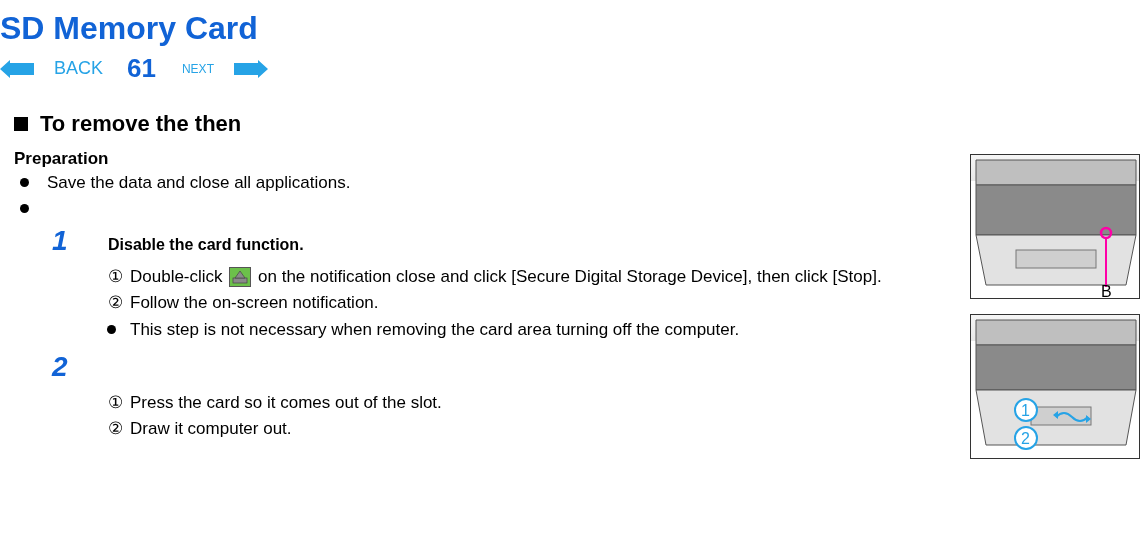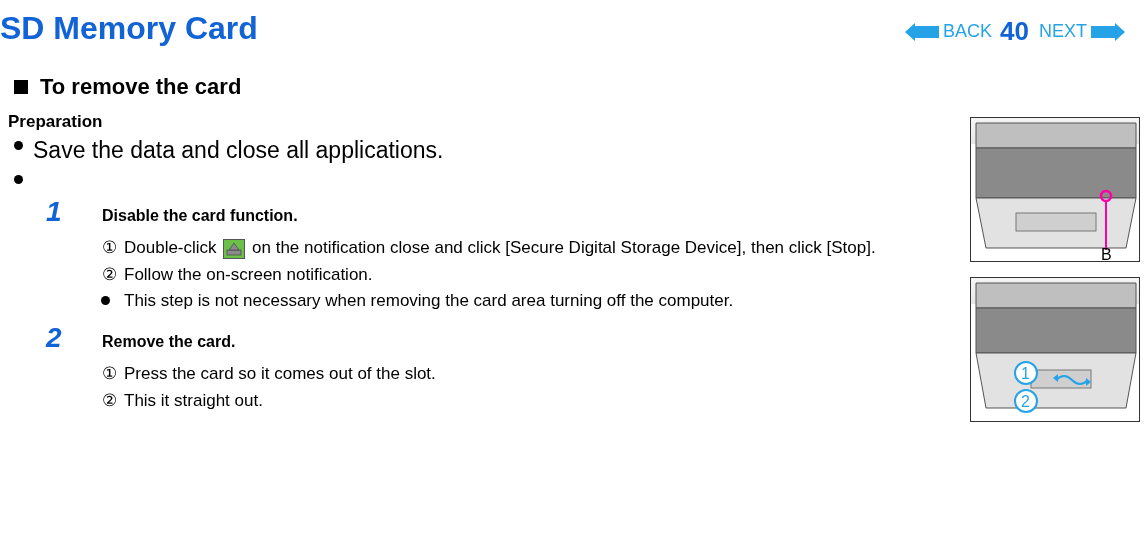--- a/index.html
+++ b/index.html
@@ -9,31 +9,32 @@
       width: 1145px;
       height: 536px;
       position: relative;
       overflow: hidden;
     }
     .header {
       display: flex;
       align-items: flex-start;
       justify-content: space-between;
       padding: 10px 0 25px 0;
+      flex-direction: column;
     }
     .title {
       color: #1163d6;
       font-size: 32px;
       font-weight: bold;
       padding-left: 0;
     }
     .nav {
       display: flex;
       align-items: center;
-      gap: 0;
+      gap: 16px;
       padding-right: 20px;
       margin-top: 6px;
     }
     .nav-arrow-left, .nav-arrow-right {
       display: inline-flex;
       align-items: center;
       justify-content: center;
     }
     .nav .back {
       color: #26a3e6;
@@ -42,21 +43,21 @@
       margin-left: 4px;
       margin-right: 8px;
     }
     .nav .pagenum {
       color: #1163d6;
       font-size: 26px;
       font-weight: bold;
     }
     .nav .next {
       color: #26a3e6;
-      font-size: 18px;
+      font-size: 12px;
       font-weight: normal;
       margin-left: 10px;
       margin-right: 4px;
     }
     .section-heading {
       display: flex;
       align-items: center;
       gap: 12px;
       padding: 2px 0 12px 14px;
     }
@@ -69,21 +70,21 @@
       font-size: 22px;
       font-weight: bold;
       color: #000;
     }
     .content {
       display: flex;
       align-items: flex-start;
     }
     .text-col {
       flex: 1;
-      padding-left: 8px;
+      padding-left: 14px;
       padding-right: 20px;
     }
     .illus-col {
       width: 175px;
       padding-top: 5px;
       padding-right: 2px;
     }
     .illus-box {
       width: 170px;
       height: 145px;
@@ -97,23 +98,24 @@
       font-size: 17px;
       font-weight: bold;
       margin-bottom: 2px;
     }
     .prep-list {
       margin-bottom: 12px;
     }
     .prep-item {
       display: flex;
       align-items: flex-start;
-      font-size: 23px;
+      font-size: 17px;
       line-height: 1.4;
       margin-bottom: 2px;
+      gap: 8px;
     }
     .prep-item .bullet {
       width: 9px;
       height: 9px;
       border-radius: 50%;
       background: #000;
       margin: 7px 10px 0 6px;
       flex-shrink: 0;
     }
     .step-row {
@@ -181,33 +183,33 @@
 
 <div class="header">
   <div class="title">SD Memory Card</div>
   <div class="nav">
     <span class="nav-arrow-left">
       <svg width="34" height="18" viewBox="0 0 34 18">
           <polygon points="34,3 10,3 10,0 0,9 10,18 10,15 34,15" fill="#26a3e6"></polygon>
         </svg>
     </span>
     <span class="back">BACK</span>
-    <span class="pagenum">40</span>
+    <span class="pagenum">61</span>
     <span class="next">NEXT</span>
     <span class="nav-arrow-right">
       <svg width="34" height="18" viewBox="0 0 34 18">
           <polygon points="0,3 24,3 24,0 34,9 24,18 24,15 0,15" fill="#26a3e6"></polygon>
         </svg>
     </span>
   </div>
 </div>
 
 <div class="section-heading">
   <span class="sq"></span>
-  <span class="txt">To remove the card</span>
+  <span class="txt">To remove the then</span>
 </div>
 
 <div class="content">
   <div class="text-col">
     <div class="prep-title">Preparation</div>
     <div class="prep-list">
       <div class="prep-item">
         <span class="bullet"></span>
         <span>Save the data and close all applications.</span>
       </div>
@@ -237,30 +239,29 @@
         <span class="sub-text">Follow the on-screen notification.</span>
       </div>
       <div class="sub-item">
         <span class="bullet"></span>
         <span class="sub-text">This step is not necessary when removing the card area turning off the computer.</span>
       </div>
     </div>
 
     <div class="step-row">
       <span class="step-num">2</span>
-      <span class="step-title">Remove the card.</span>
     </div>
     <div class="sub-list">
       <div class="sub-item">
         <span class="sub-marker">①</span>
         <span class="sub-text">Press the card so it comes out of the slot.</span>
       </div>
       <div class="sub-item">
         <span class="sub-marker">②</span>
-        <span class="sub-text">This it straight out.</span>
+        <span class="sub-text">Draw it computer out.</span>
       </div>
     </div>
   </div>
 
   <div class="illus-col">
     <div class="illus-box">
       <svg width="170" height="145" viewBox="0 0 170 145">
         <polygon points="5,5 165,5 165,30 5,30" fill="#bfbfbf" stroke="#555" stroke-width="1"></polygon>
         <polygon points="5,30 165,30 165,80 5,80" fill="#8a8a8a" stroke="#555" stroke-width="1"></polygon>
         <polygon points="5,80 165,80 155,130 15,130" fill="#e2e2e2" stroke="#555" stroke-width="1"></polygon>

